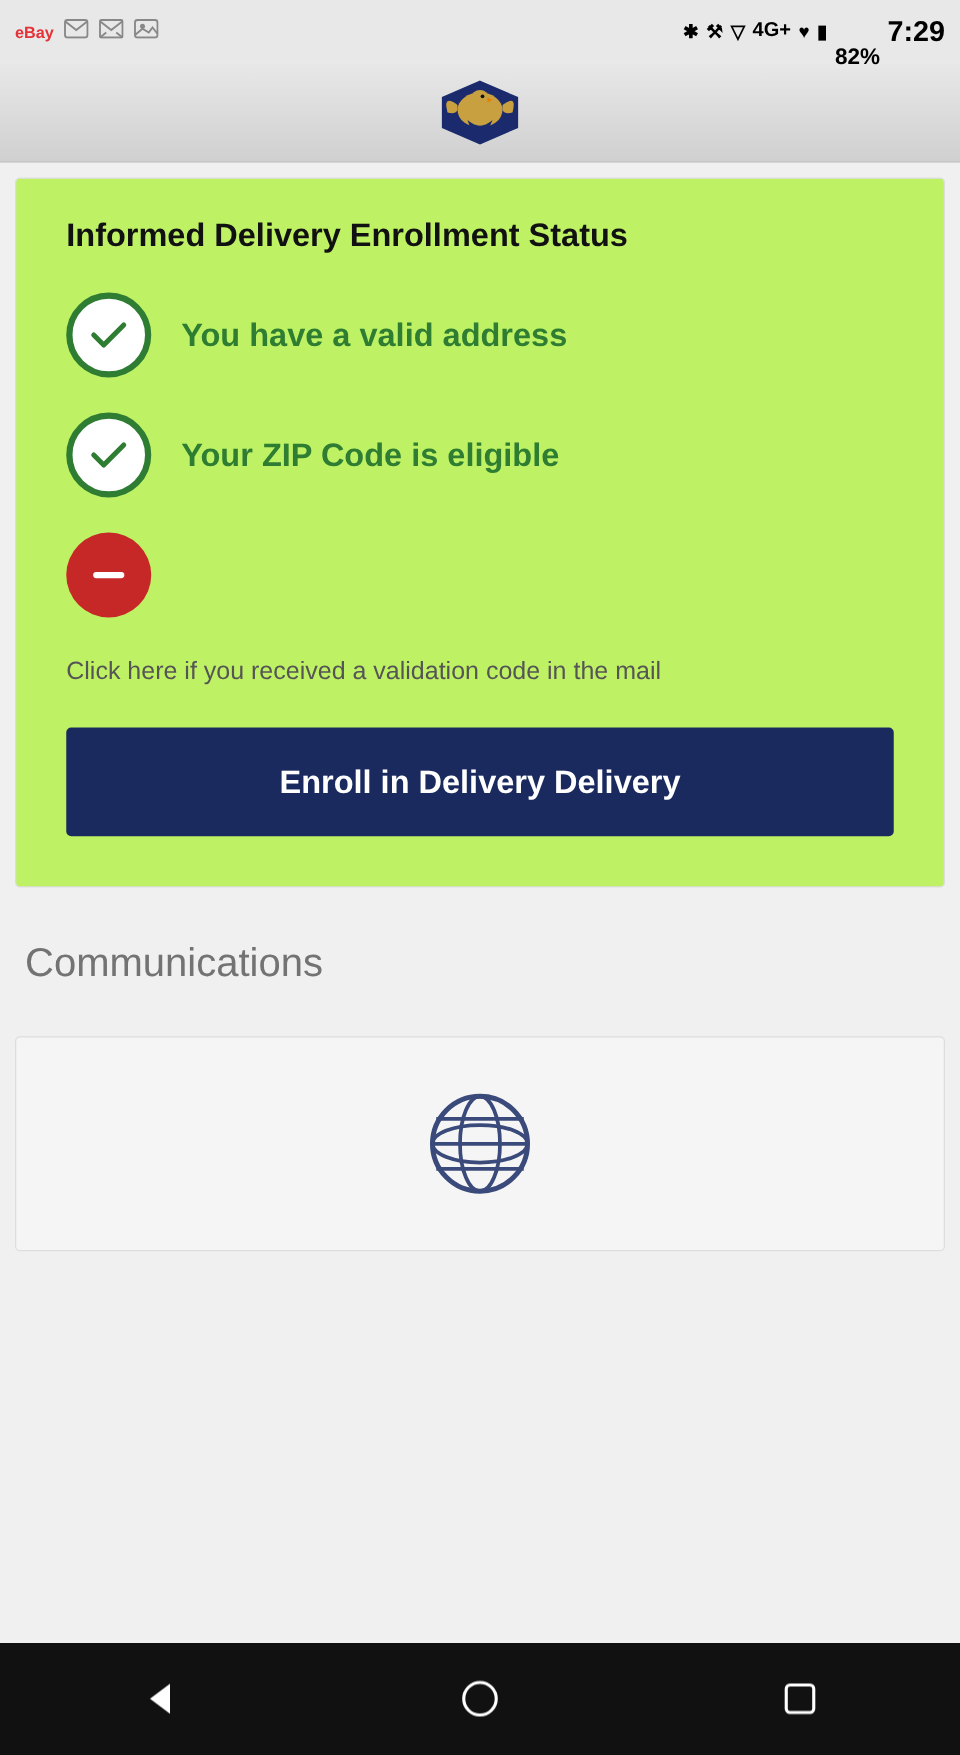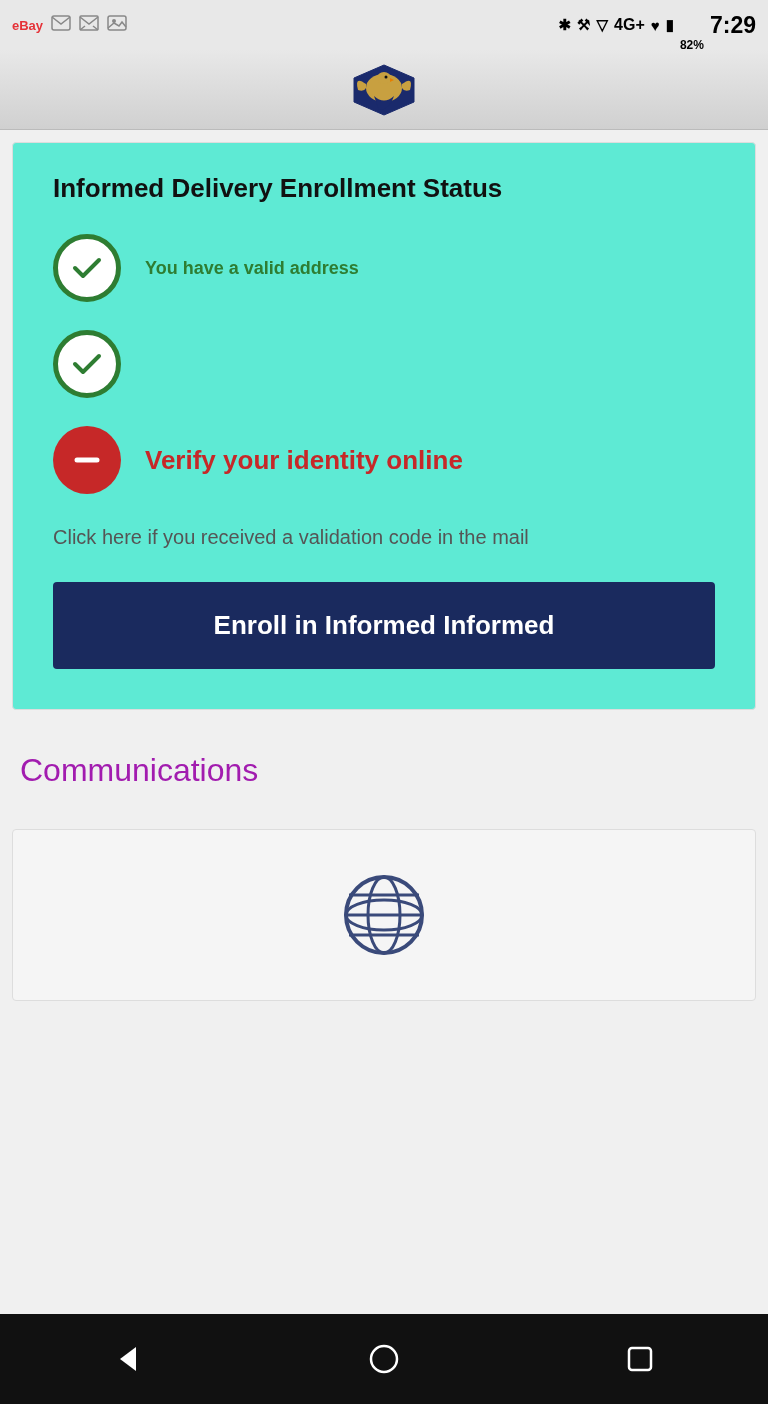--- a/index.html
+++ b/index.html
@@ -62,21 +62,21 @@
     
     .main-content {
       width: 768px;
       background: #f0f0f0;
       padding: 0;
     }
 
     
     .card {
       margin: 12px 12px;
-      background: #5eead4;
+      background: #bef264;
       border: 1px solid #ddd;
       border-radius: 4px;
       padding: 30px 40px 40px 40px;
     }
 
     .card-title {
       font-size: 26px;
       font-weight: bold;
       color: #111;
       margin-bottom: 30px;
@@ -115,21 +115,21 @@
       justify-content: center;
       flex-shrink: 0;
     }
 
     .minus-icon svg {
       width: 36px;
       height: 36px;
     }
 
     .status-text-green {
-      font-size: 18px;
+      font-size: 26px;
       font-weight: bold;
       color: #2e7d32;
       margin-left: 24px;
     }
 
     .status-text-red {
       font-size: 26px;
       font-weight: bold;
       color: #c62828;
       margin-left: 24px;
@@ -156,21 +156,21 @@
       text-align: center;
     }
 
     
     .communications-section {
       padding: 30px 20px 20px 20px;
     }
 
     .communications-title {
       font-size: 32px;
-      color: #a21caf;
+      color: #737373;
       font-weight: normal;
       margin-bottom: 20px;
     }
 
     
     .comm-card {
       margin: 0 12px;
       background: #f5f5f5;
       border: 1px solid #ddd;
       border-radius: 4px;
@@ -241,21 +241,21 @@
       </svg>
     </span>
   </div>
   <div class="status-bar-right">
     <span style="font-size:15px;">✱</span>
     <span style="font-size:15px;">⚒</span>
     <span style="font-size:15px;">▽</span>
     <span style="font-size:16px;font-weight:bold;">4G+</span>
     <span style="font-size:15px;">♥</span>
     <span style="font-size:15px;">▮</span>
-    <span style="font-size:12px;margin-top:40px;">82%</span>
+    <span style="font-size:18px;margin-top:40px;">82%</span>
     <span style="font-size:23px;font-weight:bold;">7:29</span>
   </div>
 </div>
 
 <div class="app-header">
   <div class="usps-logo">
 
     <svg width="80" height="60" viewBox="0 0 80 60">
 
       <polygon points="40,5 70,18 70,42 40,55 10,42 10,18" fill="#1a2a6c" stroke="#1a2a6c" stroke-width="1"></polygon>
@@ -291,34 +291,34 @@
       </div>
       <span class="status-text-green">You have a valid address</span>
     </div>
 
     <div class="status-item">
       <div class="check-icon">
         <svg viewBox="0 0 36 36" fill="none">
           <polyline points="6,18 14,26 30,10" stroke="#2e7d32" stroke-width="4" stroke-linecap="round" stroke-linejoin="round"></polyline>
         </svg>
       </div>
+      <span class="status-text-green">Your ZIP Code is eligible</span>
     </div>
 
     <div class="status-item">
       <div class="minus-icon">
         <svg viewBox="0 0 36 36" fill="none">
           <line x1="8" y1="18" x2="28" y2="18" stroke="white" stroke-width="5" stroke-linecap="round"></line>
         </svg>
       </div>
-      <span class="status-text-red">Verify your identity online</span>
     </div>
 
     <div class="validation-link" style="cursor:pointer; color:#555;">Click here if you received a validation code in the mail</div>
 
-    <button class="enroll-button">Enroll in Informed Informed</button>
+    <button class="enroll-button">Enroll in Delivery Delivery</button>
 
   </div>
 
   <div class="communications-section">
     <div class="communications-title">Communications</div>
   </div>
 
   <div class="comm-card">
     <div class="globe-icon-container">
 

